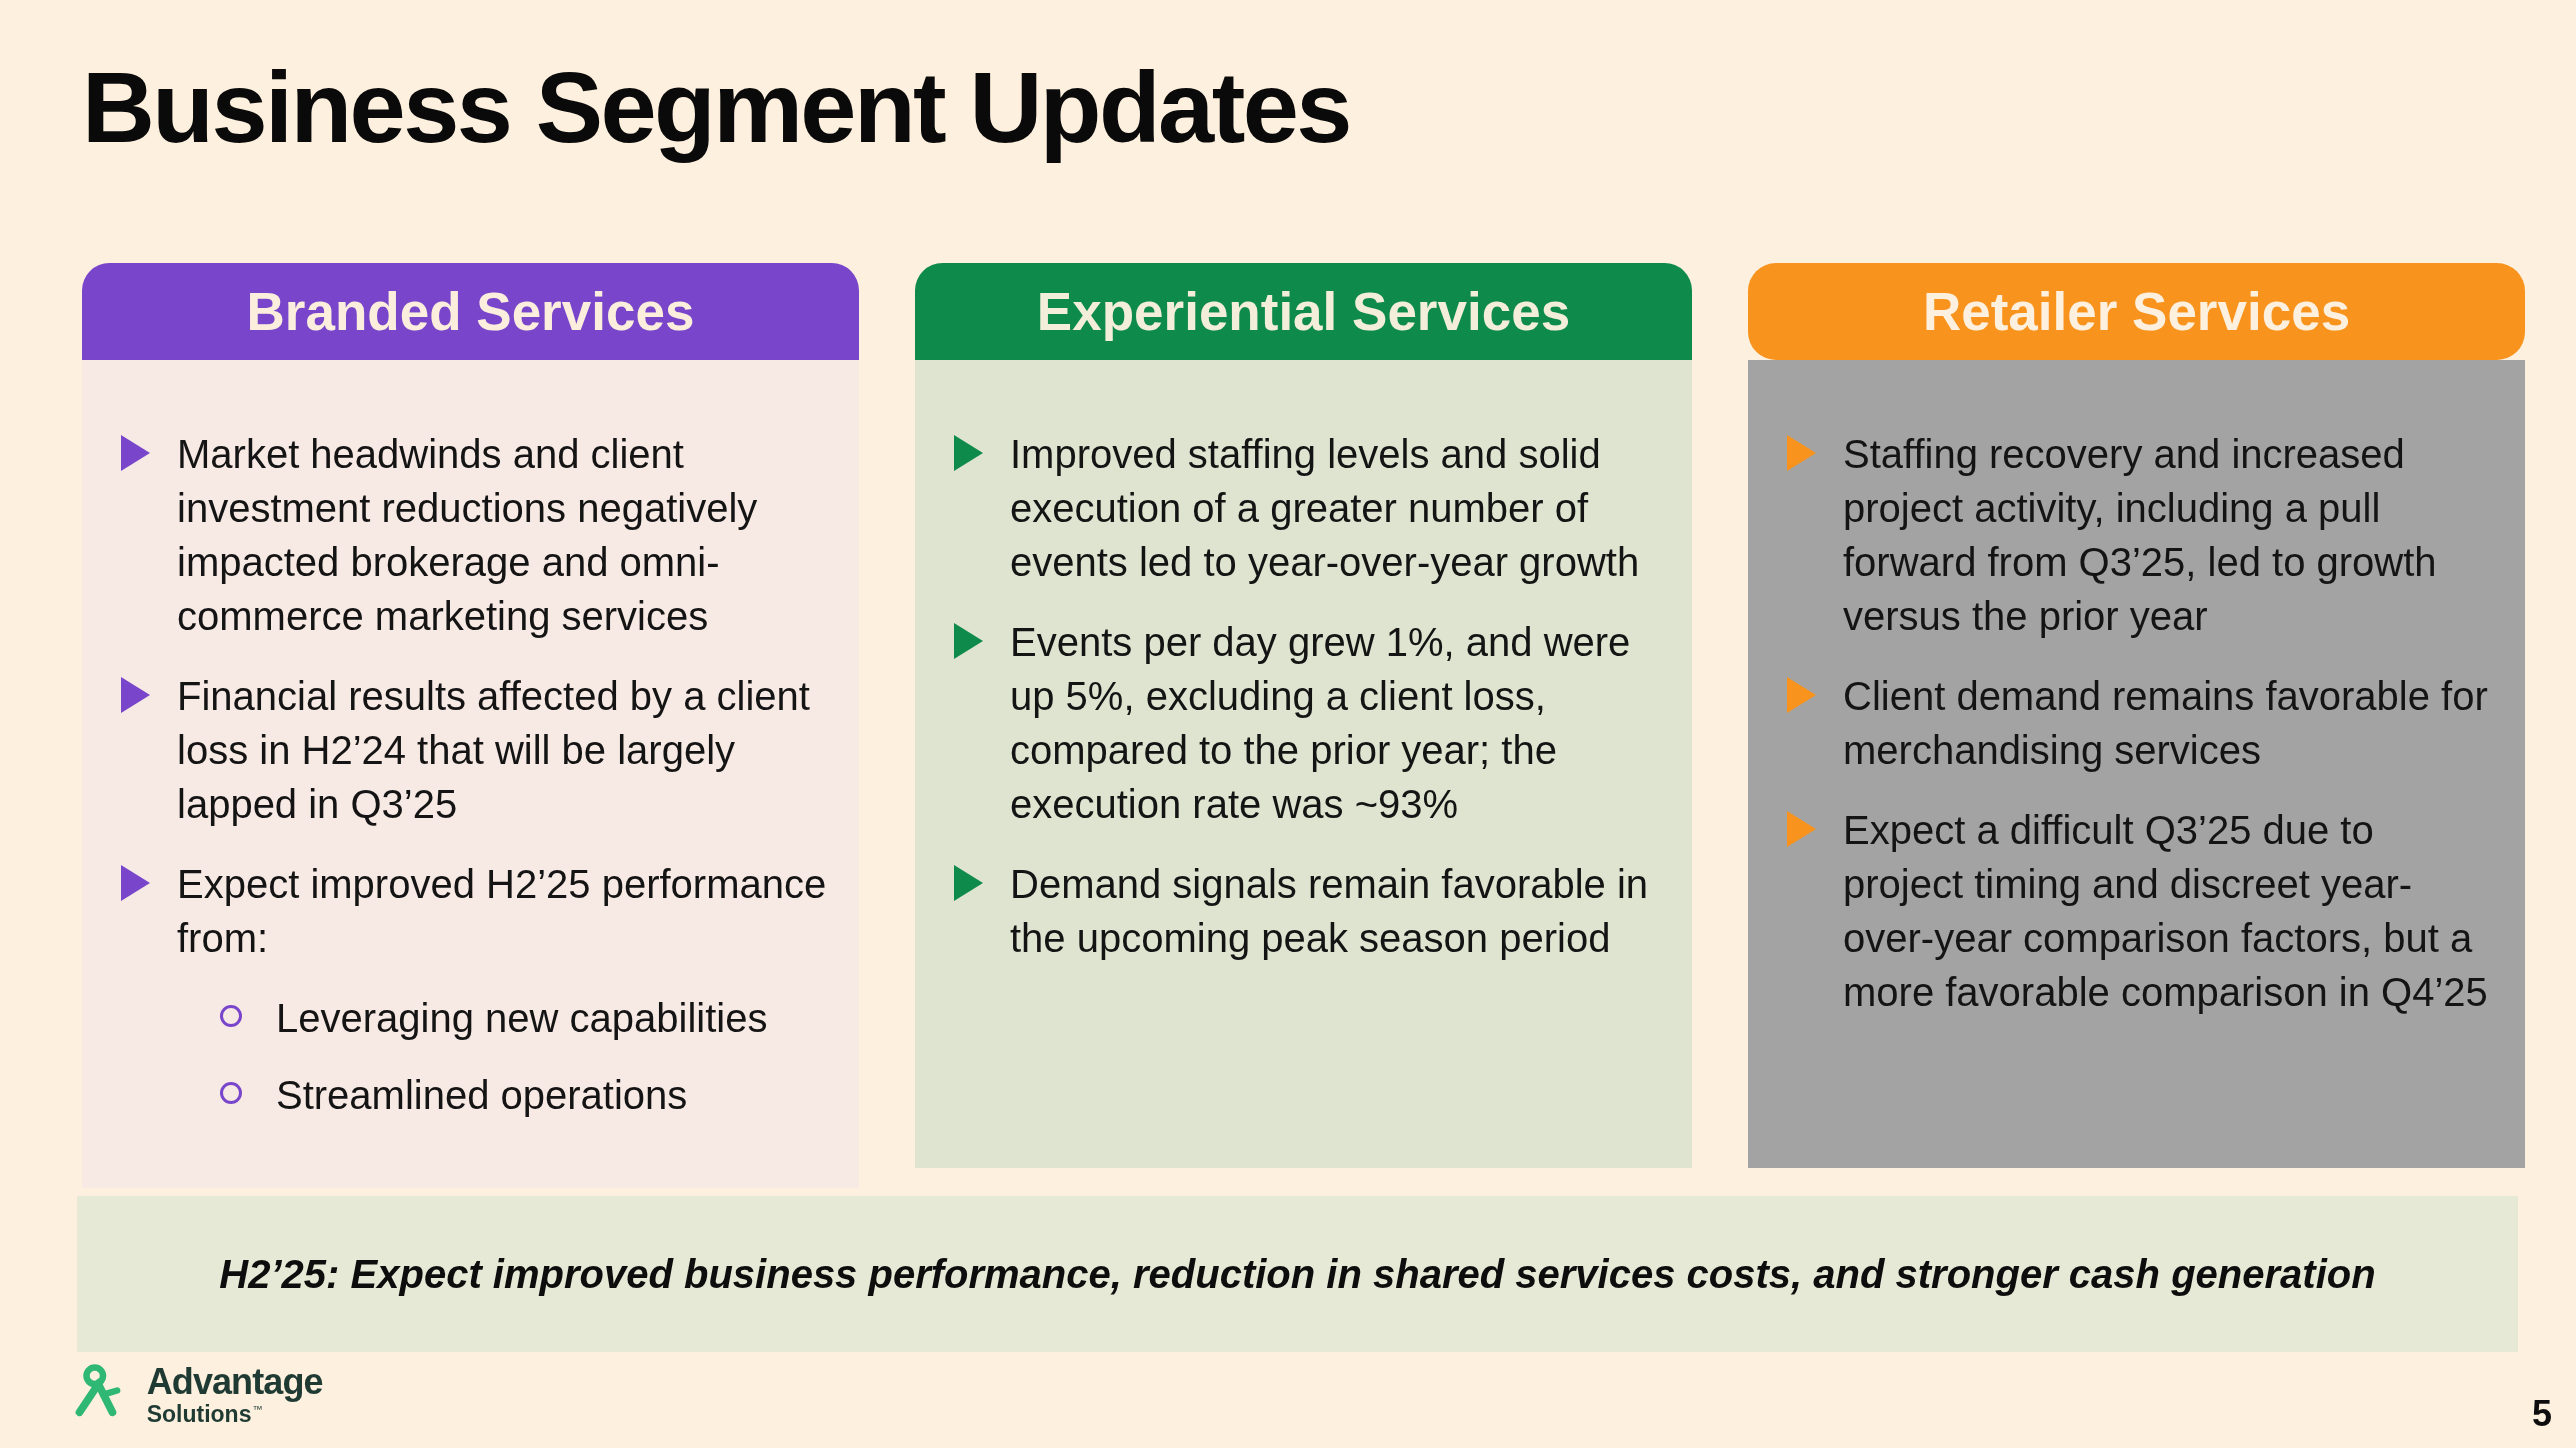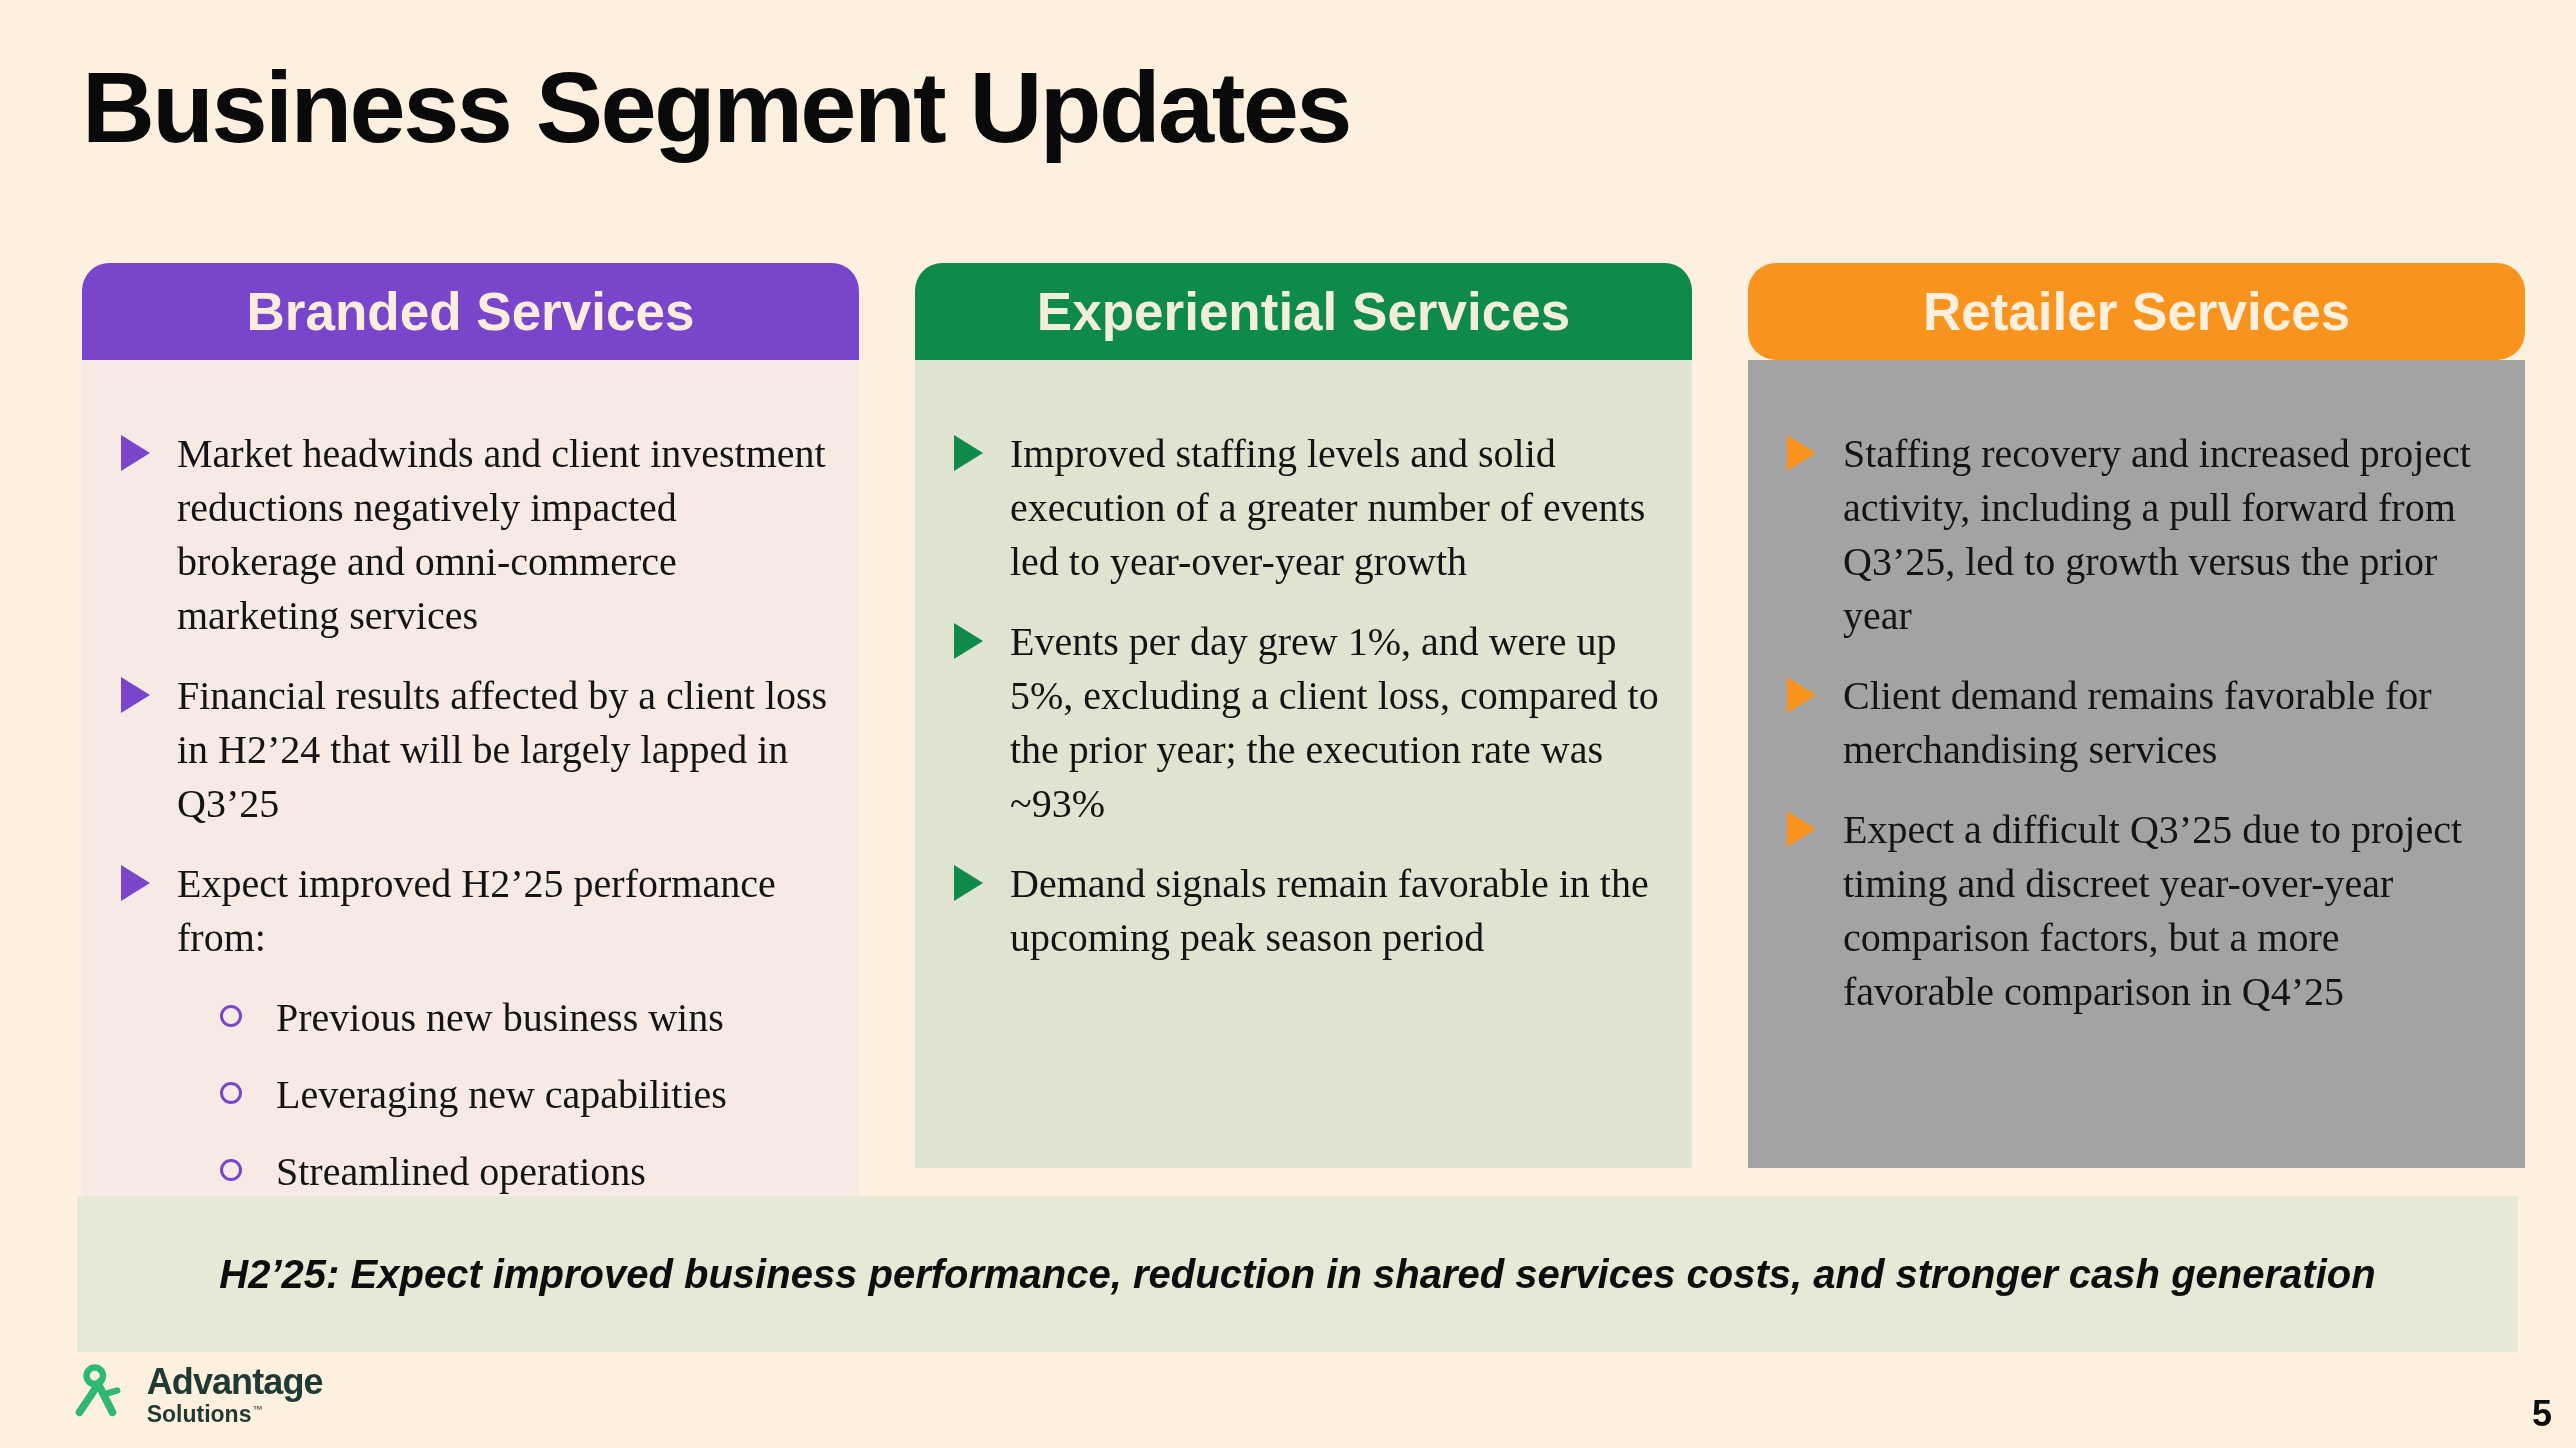--- a/index.html
+++ b/index.html
@@ -40,21 +40,21 @@
     font-size:40px;line-height:54px;
     margin-bottom:26px;color:#141414;
   }
   .marker{flex:0 0 56px;display:flex;}
   .tri{
     width:0;height:0;margin-top:7.7px;
     border-top:18px solid transparent;
     border-bottom:18px solid transparent;
     border-left:29px solid currentColor;
   }
-  .bullet-text{flex:1 1 auto;font-family:Liberation Serif, serif;}
+  .bullet-text{flex:1 1 auto;}
   .sub-list{margin-top:26px;margin-left:43px;}
   .sub-bullet{
     display:flex;align-items:flex-start;
     font-size:40px;line-height:54px;
     margin-bottom:23px;color:#141414;
   }
   .sub-marker{flex:0 0 56px;display:flex;}
   .circ{
     width:22px;height:22px;margin-top:13.7px;
     border:3.4px solid currentColor;border-radius:50%;
@@ -102,26 +102,20 @@
             <span class="marker">
               <span class="tri" style="color: rgb(120, 69, 203);"></span>
             </span>
             <span class="bullet-text"><span>Financial results affected by a client loss in H2’24 that will be largely lapped in Q3’25</span></span>
           </div>
           <div class="bullet">
             <span class="marker">
               <span class="tri" style="color: rgb(120, 69, 203);"></span>
             </span>
             <span class="bullet-text"><span>Expect improved H2’25 performance from:</span><div class="sub-list">
-                <div class="sub-bullet">
-                  <span class="sub-marker">
-                    <span class="circ" style="color: rgb(120, 69, 203);"></span>
-                  </span>
-                  <span>Previous new business wins</span>
-                </div>
                 <div class="sub-bullet">
                   <span class="sub-marker">
                     <span class="circ" style="color: rgb(120, 69, 203);"></span>
                   </span>
                   <span>Leveraging new capabilities</span>
                 </div>
                 <div class="sub-bullet">
                   <span class="sub-marker">
                     <span class="circ" style="color: rgb(120, 69, 203);"></span>
                   </span>

